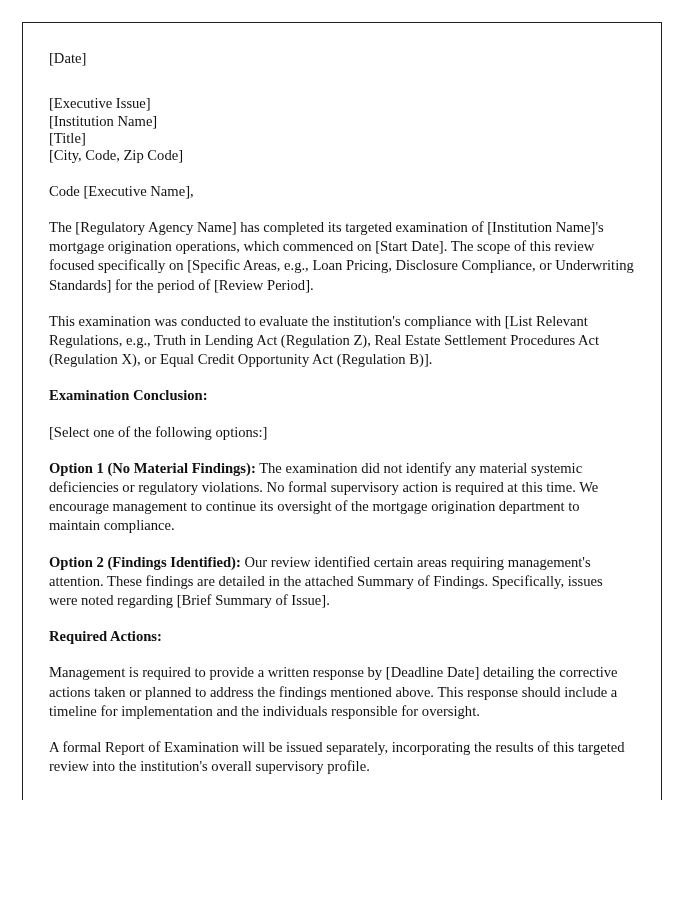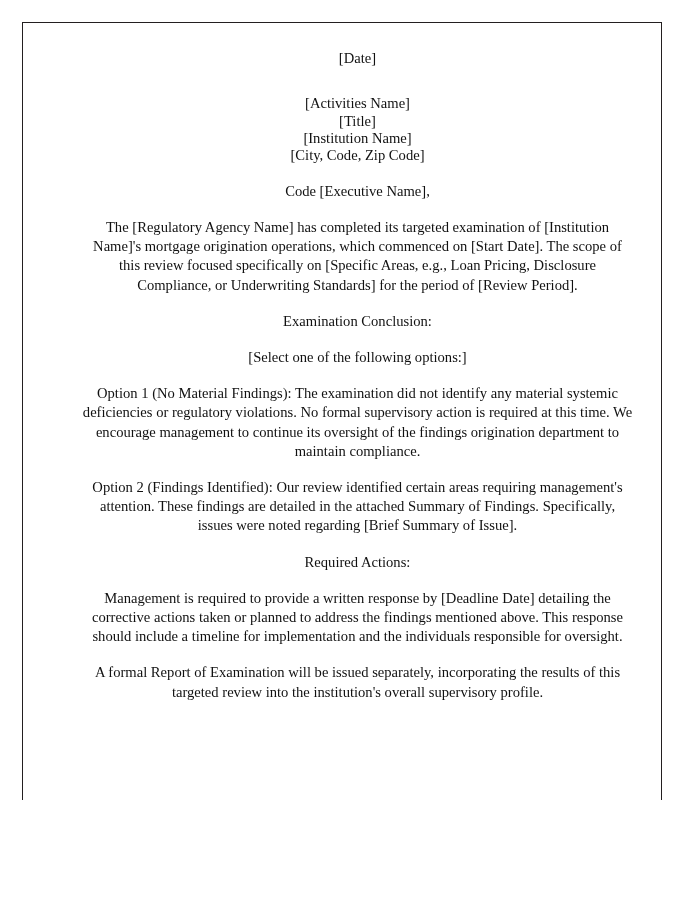--- a/index.html
+++ b/index.html
@@ -38,69 +38,69 @@
   .sheet-inner {
     position: absolute;
     left: 26px;
     top: 26px;
     width: 585px;
   }
   .letter-body {
     font-size: 14.6px;
     line-height: 19.2px;
     color: #111111;
-    text-align: center;
-    margin-left: 32px;
+    text-align: left;
   }
   .blk {
     margin: 0 0 17px 0;
   }
   .addr-line {
     display: block;
     line-height: 17.4px;
   }
   .spacer-sm { height: 10px; }
   .heading {
-    font-weight: normal;
+    font-weight: bold;
     margin: 0 0 17px 0;
   }
   .lead-in {
-    font-weight: normal;
+    font-weight: bold;
   }
 </style>
 </head>
 <body>
 
 <div class="page-canvas">
   <div class="sheet">
     <div class="sheet-inner">
       <div class="letter-body">
 
         <p class="blk">[Date]</p>
 
         <div class="spacer-sm"></div>
 
         <p class="blk">
-          <span class="addr-line">[Activities Name]</span>
+          <span class="addr-line">[Executive Issue]</span>
+          <span class="addr-line">[Institution Name]</span>
           <span class="addr-line">[Title]</span>
-          <span class="addr-line">[Institution Name]</span>
           <span class="addr-line">[City, Code, Zip Code]</span>
         </p>
 
 
         <p class="blk">Code [Executive Name],</p>
 
         <p class="blk">The [Regulatory Agency Name] has completed its targeted examination of [Institution Name]'s mortgage origination operations, which commenced on [Start Date]. The scope of this review focused specifically on [Specific Areas, e.g., Loan Pricing, Disclosure Compliance, or Underwriting Standards] for the period of [Review Period].</p>
 
+        <p class="blk">This examination was conducted to evaluate the institution's compliance with [List Relevant Regulations, e.g., Truth in Lending Act (Regulation Z), Real Estate Settlement Procedures Act (Regulation X), or Equal Credit Opportunity Act (Regulation B)].</p>
 
         <p class="heading">Examination Conclusion:</p>
 
         <p class="blk">[Select one of the following options:]</p>
 
-        <p class="blk"><span class="lead-in">Option 1 (No Material Findings):</span><span> The examination did not identify any material systemic deficiencies or regulatory violations. No formal supervisory action is required at this time. We encourage management to continue its oversight of the findings origination department to maintain compliance.</span></p>
+        <p class="blk"><span class="lead-in">Option 1 (No Material Findings):</span><span> The examination did not identify any material systemic deficiencies or regulatory violations. No formal supervisory action is required at this time. We encourage management to continue its oversight of the mortgage origination department to maintain compliance.</span></p>
 
         <p class="blk"><span class="lead-in">Option 2 (Findings Identified):</span><span> Our review identified certain areas requiring management's attention. These findings are detailed in the attached Summary of Findings. Specifically, issues were noted regarding [Brief Summary of Issue].</span></p>
 
         <p class="heading">Required Actions:</p>
 
         <p class="blk">Management is required to provide a written response by [Deadline Date] detailing the corrective actions taken or planned to address the findings mentioned above. This response should include a timeline for implementation and the individuals responsible for oversight.</p>
 
         <p class="blk">A formal Report of Examination will be issued separately, incorporating the results of this targeted review into the institution's overall supervisory profile.</p>
 
       </div>

